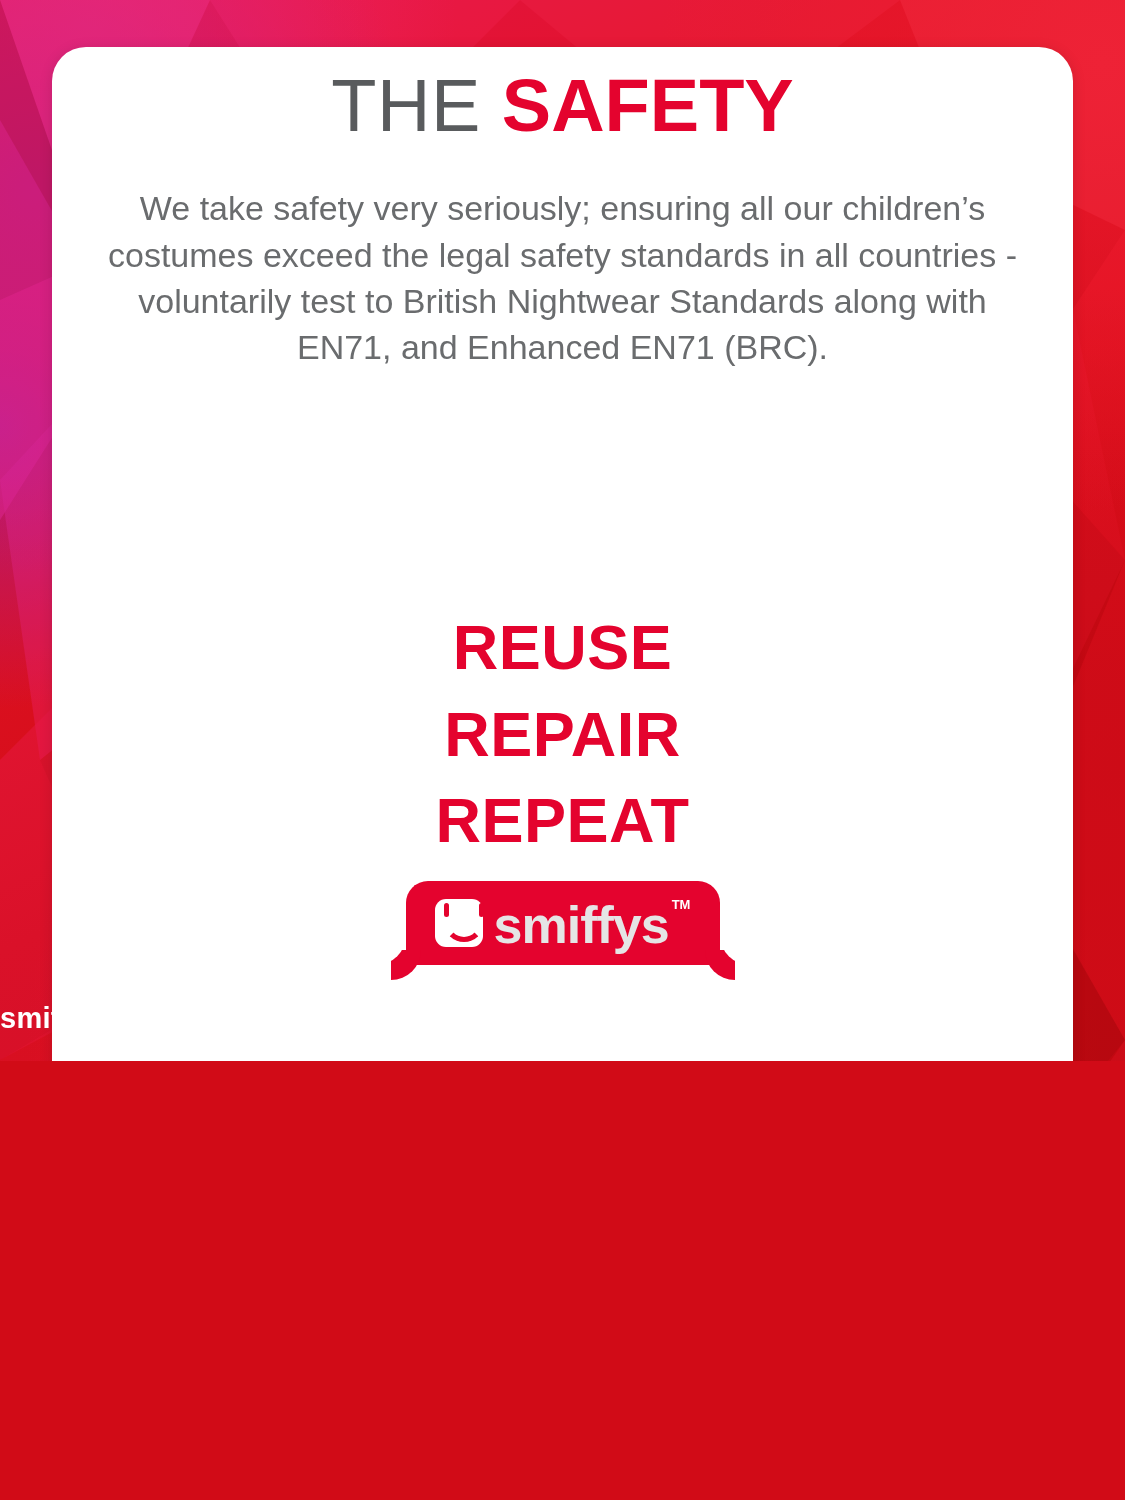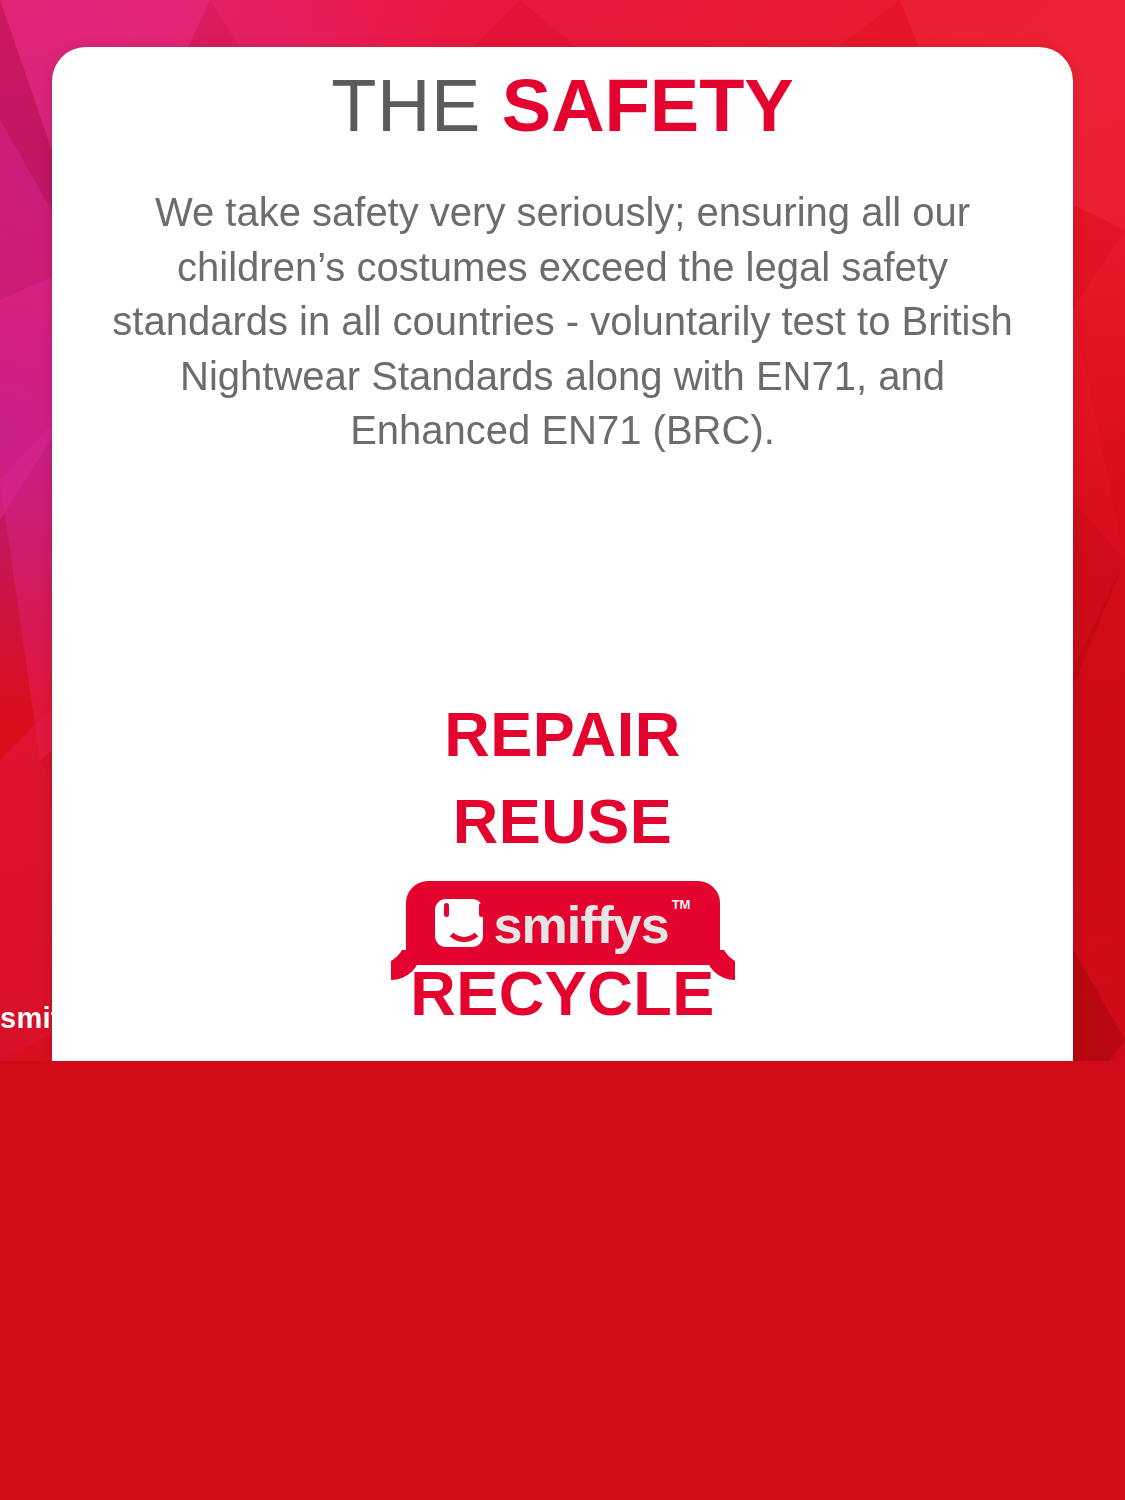--- a/index.html
+++ b/index.html
@@ -81,21 +81,21 @@
     color: #e4032e;
     letter-spacing: 0px;
   }
   h1.sustain {
     font-size: 72px;
   }
 
   p.body {
     margin: 0;
     color: #6a6c6e;
-    font-size: 40px;
+    font-size: 34px;
     line-height: 1.36;
     font-weight: 400;
     padding: 0 88px;
   }
 
   .gap-a { height: 42px; }
   .gap-b { height: 112px; }
   .gap-c { height: 44px; }
   .gap-d { height: 78px; }
 
@@ -257,22 +257,22 @@
 
     <div class="gap-b"></div>
 
 
     <div class="gap-c"></div>
 
 
     <div class="gap-d"></div>
 
     <div class="slogan">
+      <div>REUSE</div>
       <div>REPAIR</div>
-      <div>REUSE</div>
       <div>REPEAT</div>
       <div>RECYCLE</div>
     </div>
 
   </div>
 
   <div class="logo-tab">
     <span class="logo-mark">
         <span class="smile"></span>
       </span>

